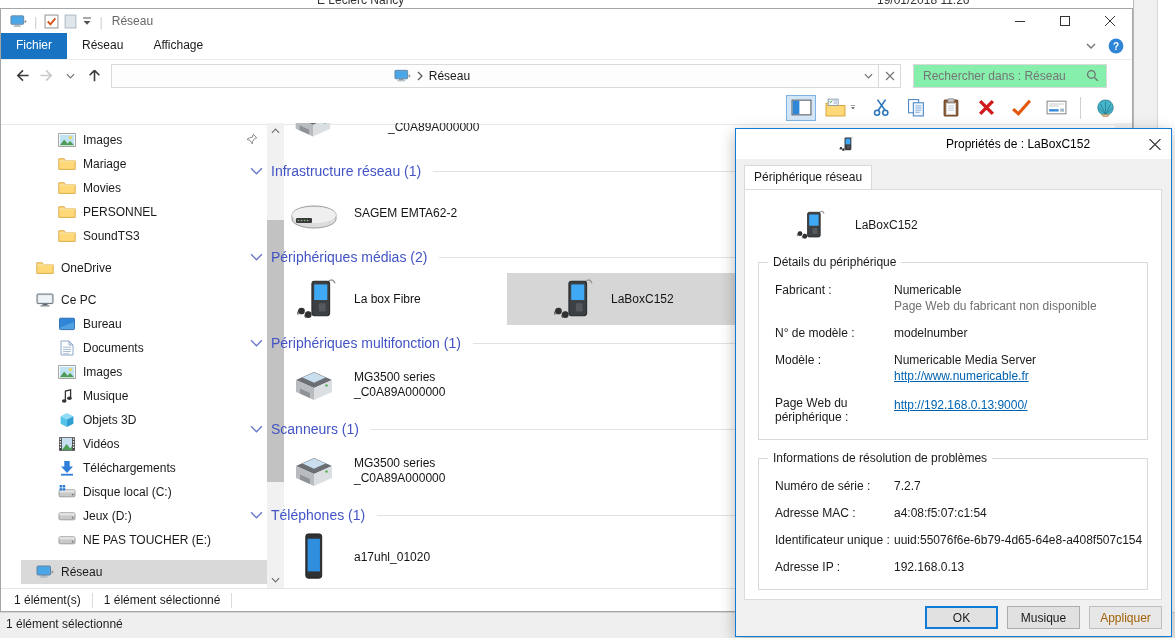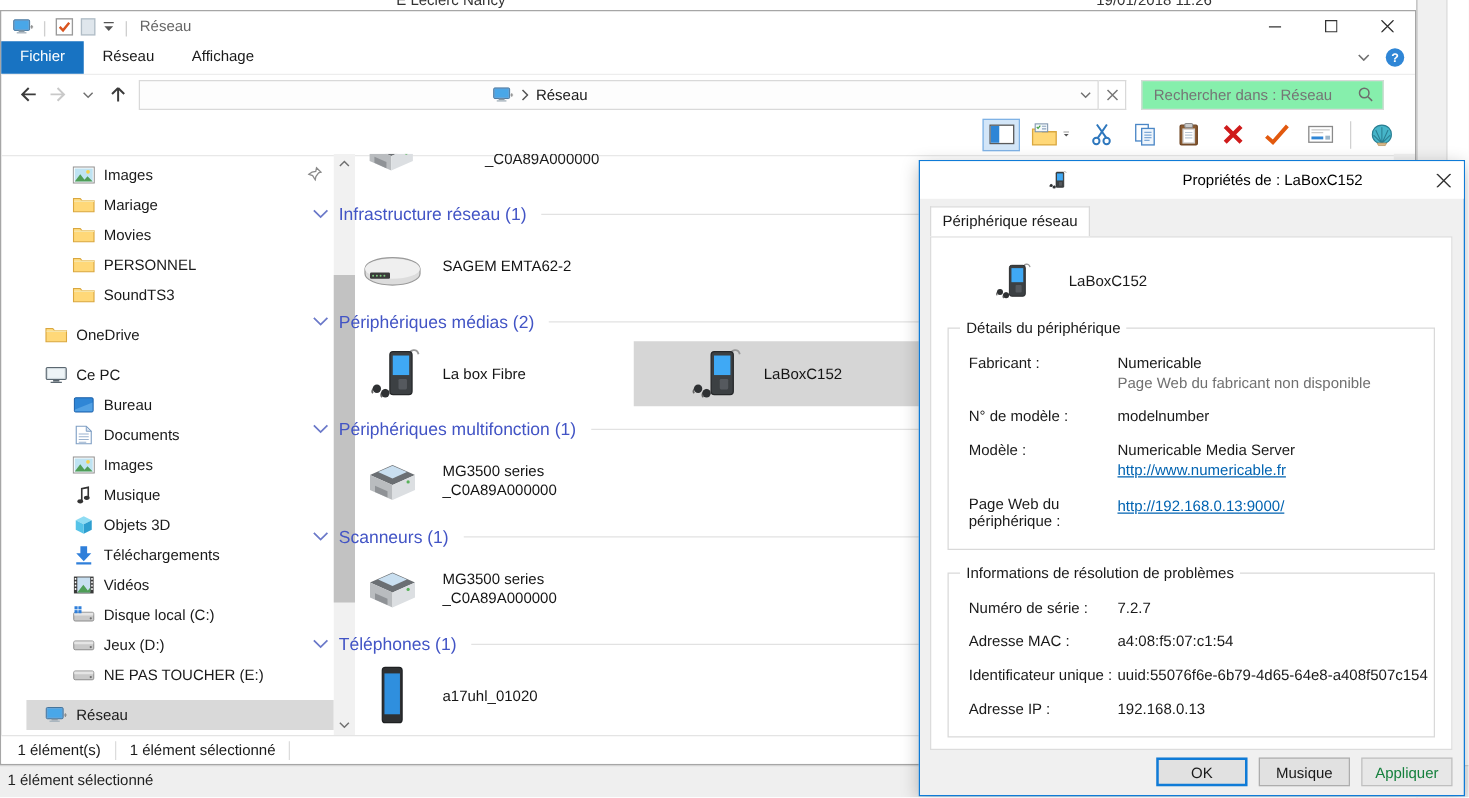--- a/index.html
+++ b/index.html
@@ -120,21 +120,21 @@
   .grpbox.second{margin-top:18px;}
   .grpbox .legend{position:absolute;top:-8px;left:9px;background:#fff;padding:0 5px;}
   .prow{display:grid;grid-template-columns:119px 1fr;margin-bottom:13px;align-items:start;}
   .prow .pval{white-space:nowrap;}
   .prow .psub{color:#707070;margin-top:2px;}
   .prow a.plink{color:var(--link);text-decoration:underline;display:inline-block;margin-top:2px;cursor:pointer;}
   .dlg-buttons{position:absolute;right:9px;bottom:7px;display:flex;gap:9px;}
   .dbtn{width:73px;height:23px;background:#e1e1e1;border:1px solid #adadad;box-sizing:border-box;
         display:flex;align-items:center;justify-content:center;font:12px "Liberation Sans",sans-serif;color:#1a1a1a;}
   .dbtn.primary{border:2px solid var(--dlgborder);}
-  .dbtn.disabled{color:#15803d;border-color:#bfbfbf;background:#e7e7e7;text-align:center;}
+  .dbtn.disabled{color:#a16207;border-color:#bfbfbf;background:#e7e7e7;text-align:center;}
 </style>
 </head>
 <body>
 
 <div class="screen">
 
   <div class="bg-top">
     <span class="frag" style="left:317px">E Leclerc Nancy</span>
     <span class="frag" style="left:877px">19/01/2018 11:26</span>
   </div>
@@ -507,46 +507,46 @@
                 <svg viewBox="0 0 16 15">
                   <path d="M8 1l6 3-6 3-6-3z" fill="#8fdcf3"></path>
                   <path d="M14 4v7l-6 3V7z" fill="#2e9fd0"></path>
                   <path d="M2 4v7l6 3V7z" fill="#55c3e8"></path>
                 </svg>
               </span>
               <span class="sb-label">Objets 3D</span>
             </div>
             <div class="sb-item lvl2">
               <span class="icon">
-                <svg viewBox="0 0 16 16">
-                  <path d="M5.3 1h5.4v5.5H14L8 13 2 6.5h3.3z" fill="#2f7fda"></path>
-                  <rect x="2" y="13.8" width="12" height="1.8" fill="#2f7fda"></rect>
-                </svg>
-              </span>
-              <span class="sb-label">Téléchargements</span>
-            </div>
-            <div class="sb-item lvl2">
-              <span class="icon">
                 <svg viewBox="0 0 16 14">
                   <rect x="1" y="1" width="14" height="12" fill="#3a3a3a"></rect>
                   <rect x="3.4" y="1.6" width="9.2" height="10.8" fill="#c8dff0"></rect>
                   <path d="M3.4 12.4l4.3-5.5 3.2 4 1.7-2.1v3.6z" fill="#4f9e57"></path>
                   <g fill="#fff">
                     <rect x="1.6" y="2" width="1.1" height="1.3"></rect>
                     <rect x="1.6" y="4.4" width="1.1" height="1.3"></rect>
                     <rect x="1.6" y="6.8" width="1.1" height="1.3"></rect>
                     <rect x="1.6" y="9.2" width="1.1" height="1.3"></rect>
                     <rect x="13.3" y="2" width="1.1" height="1.3"></rect>
                     <rect x="13.3" y="4.4" width="1.1" height="1.3"></rect>
                     <rect x="13.3" y="6.8" width="1.1" height="1.3"></rect>
                     <rect x="13.3" y="9.2" width="1.1" height="1.3"></rect>
                   </g>
                 </svg>
               </span>
               <span class="sb-label">Vidéos</span>
+            </div>
+            <div class="sb-item lvl2">
+              <span class="icon">
+                <svg viewBox="0 0 16 16">
+                  <path d="M5.3 1h5.4v5.5H14L8 13 2 6.5h3.3z" fill="#2f7fda"></path>
+                  <rect x="2" y="13.8" width="12" height="1.8" fill="#2f7fda"></rect>
+                </svg>
+              </span>
+              <span class="sb-label">Téléchargements</span>
             </div>
             <div class="sb-item lvl2">
               <span class="icon">
                 <svg viewBox="0 0 18 14">
                   <g transform="translate(0,2)">
                     <rect x="1" y="2.8" width="16" height="7" rx="1.2" fill="#c9c9c9" stroke="#8c8c8c" stroke-width=".8"></rect>
                     <rect x="1.4" y="3.2" width="15.2" height="2.2" fill="#e5e5e5"></rect>
                     <circle cx="14.6" cy="7.6" r=".9" fill="#6f6f6f"></circle>
                   </g>
                   <g fill="#2f7fda">

